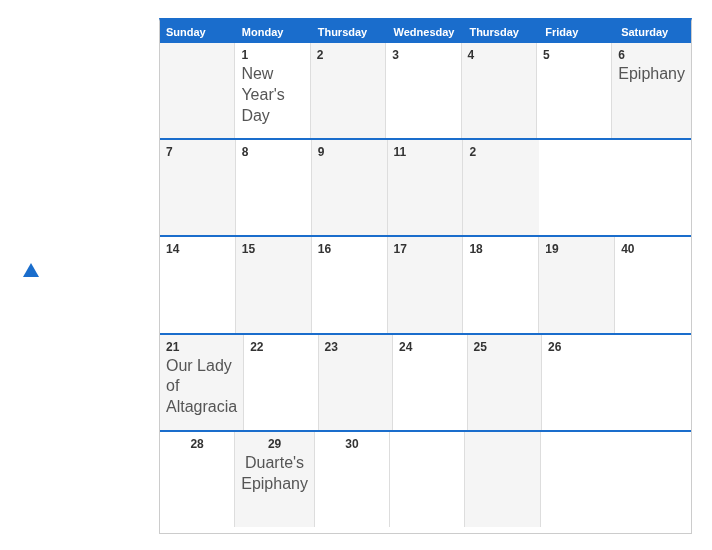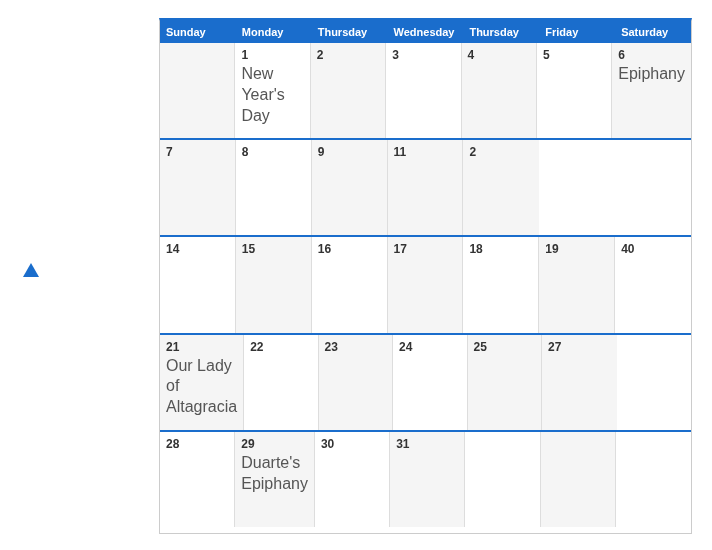--- a/index.html
+++ b/index.html
@@ -87,20 +87,21 @@
       height: calc(100% - 28px);
     }
     .cal-row {
       display: grid;
       grid-template-columns: repeat(7, 1fr);
       flex: 1;
       border-bottom: 2px solid #1a6dcc;
     }
     .cal-row:last-child {
       border-bottom: none;
+      text-align: center;
     }
     .cal-cell {
       border-right: 1px solid #ddd;
       padding: 5px 6px;
       font-size: 11px;
       vertical-align: top;
       background: #fff;
       min-height: 60px;
     }
     .cal-cell:last-child {
@@ -213,34 +214,31 @@
           </div>
           <div class="cal-cell grey">
             <span class="day-num">23</span>
           </div>
           <div class="cal-cell">
             <span class="day-num">24</span>
           </div>
           <div class="cal-cell grey">
             <span class="day-num">25</span>
           </div>
-          <div class="cal-cell grey">
-            <span class="day-num">27</span>
+          <div class="cal-cell">
+            <span class="day-num">26</span>
           </div>
         </div>
         <div class="cal-row">
           <div class="cal-cell">
             <span class="day-num">28</span>
           </div>
           <div class="cal-cell grey"><span class="day-num">29</span><span class="holiday-name">Duarte's Epiphany</span></div>
           <div class="cal-cell">
             <span class="day-num">30</span>
-          </div>
-          <div class="cal-cell grey">
-            <span class="day-num">31</span>
           </div>
           <div class="cal-cell"></div>
           <div class="cal-cell grey"></div>
           <div class="cal-cell"></div>
         </div>
       </div>
   </div>
 </div>
 
 </body></html>

